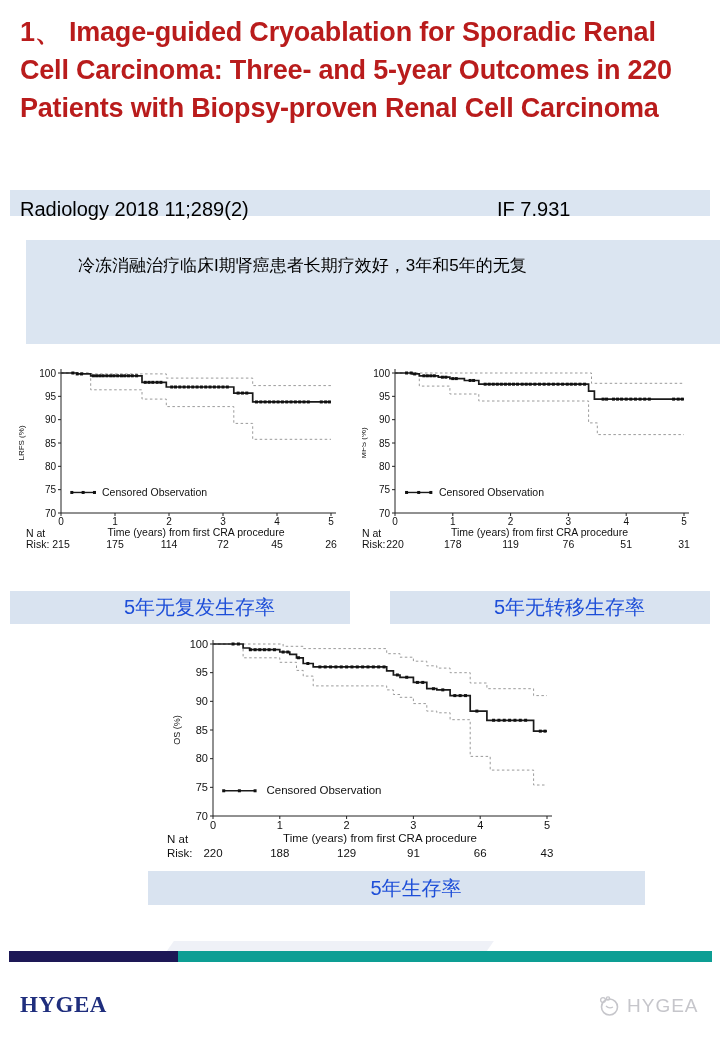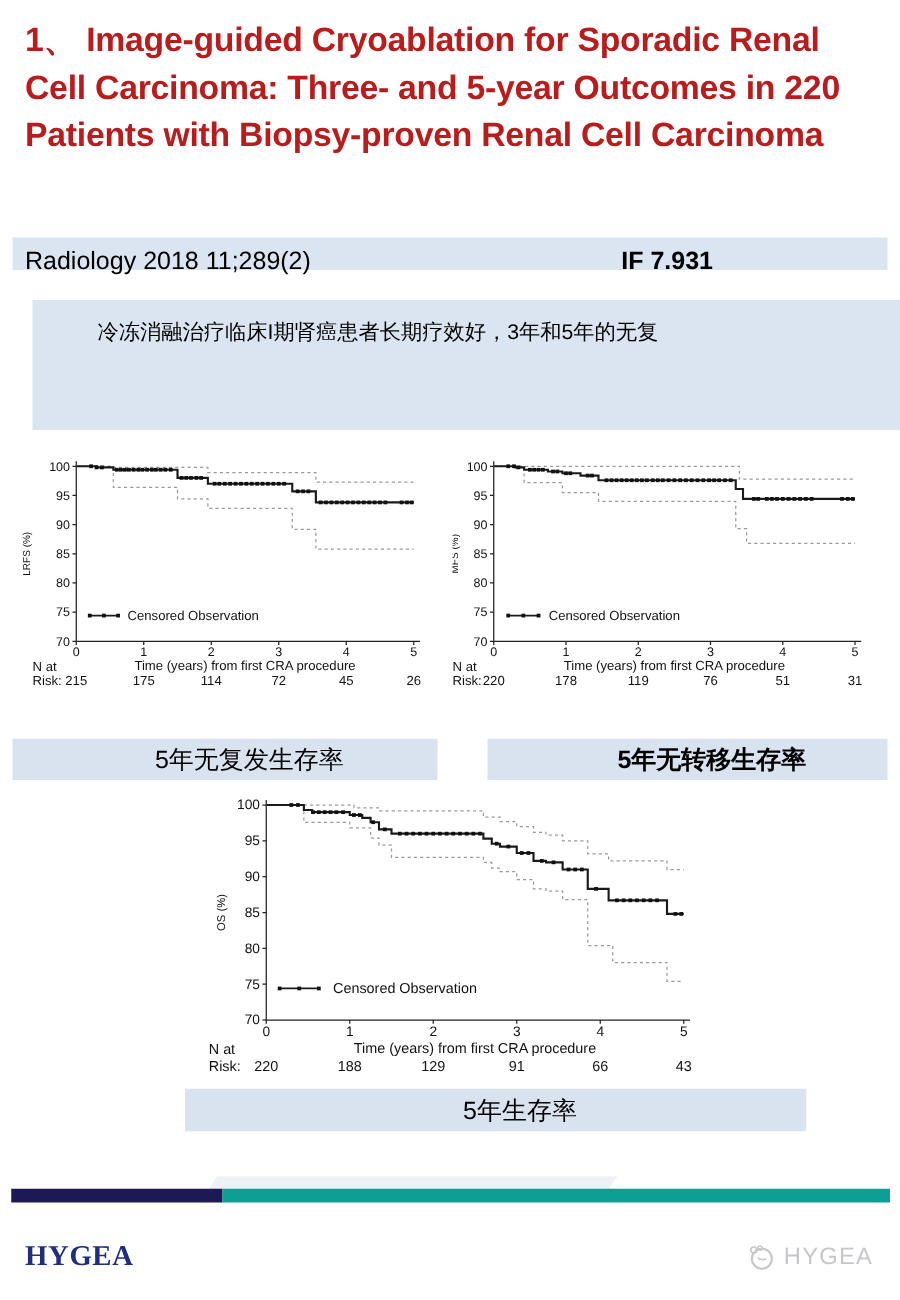--- a/index.html
+++ b/index.html
@@ -11,40 +11,40 @@
   .title {
     position:absolute; left:20px; top:13px; width:676px;
     font-size:27px; font-weight:700; line-height:38px; color:#b91c1c;
     letter-spacing:-0.2px;
   }
   .journal-bar {
     position:absolute; left:10px; top:190px; width:700px; height:26px;
     background:#dbe5f1; font-size:20px; line-height:38px;
   }
   .journal-bar .citation { position:absolute; left:10px; }
-  .journal-bar .impact { position:absolute; left:487px;font-weight:bold; }
+  .journal-bar .impact { position:absolute; left:487px; }
   .summary-box {
     position:absolute; left:26px; top:240px; width:700px; height:104px;
     background:#dbe5f1; font-size:17px; line-height:44px; padding-top:4px;
   }
   .summary-line1 { padding-left:52px; padding-right:6px; }
   .summary-line2 { padding-left:10px; }
   .chart { position:absolute; background:#fff; }
   .chart-lrfs { left:10px;  top:358px; width:345px; height:200px; }
   .chart-mfs  { left:362px; top:358px; width:348px; height:200px; }
   .chart-os   { left:150px; top:628px; width:420px; height:240px; }
   svg text { font-family:"Liberation Sans", sans-serif; }
   .caption {
-    position:absolute; background:#d9e3f0; color:#000000;
+    position:absolute; background:#d9e3f0; color:#1d4ed8;
     display:flex; align-items:center; justify-content:center;
     font-size:20px;
     padding-left:39px;
   }
   .caption-lrfs { left:10px;  top:591px; width:340px; height:33px; }
-  .caption-mfs  { left:390px; top:591px; width:320px; height:33px;font-weight:bold; }
+  .caption-mfs  { left:390px; top:591px; width:320px; height:33px; }
   .caption-os   { left:148px; top:871px; width:497px; height:34px; }
   .swoosh {
     position:absolute; left:170px; top:941px; width:320px; height:11px;
     background:#edf0f6; transform:skewX(-35deg); opacity:0.9;
   }
   .divider-navy {
     position:absolute; left:9px; top:951px; width:169px; height:11px;
     background:#1d1856;
   }
   .divider-teal {

